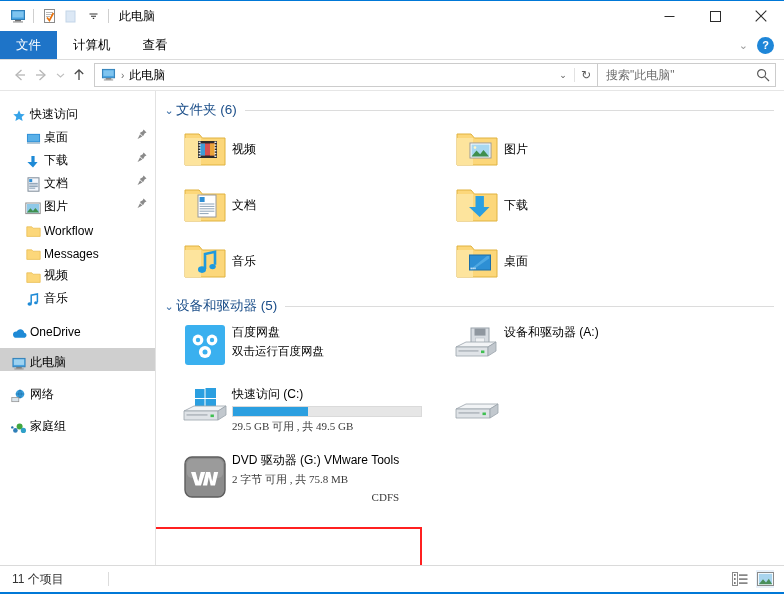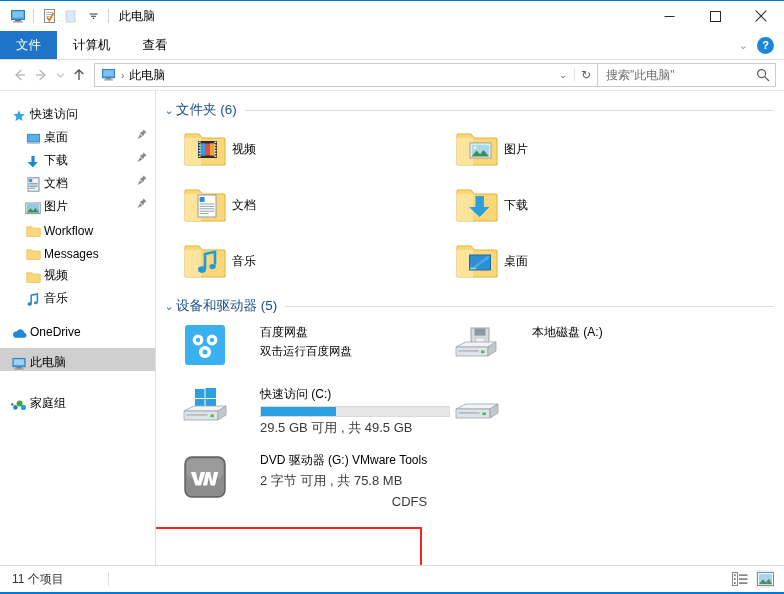--- a/index.html
+++ b/index.html
@@ -66,26 +66,26 @@
   .grp-line{flex:1;height:1px;background:#dcdcdc;margin-left:8px;margin-right:10px;}
 
   .grid{display:flex;flex-wrap:wrap;padding-left:22px;}
   .cell{width:272px;height:56px;display:flex;align-items:center;}
   .cell .ic{width:54px;flex:0 0 54px;display:flex;align-items:center;justify-content:center;}
   .cell .tx{display:flex;flex-direction:column;justify-content:center;}
   .itemname{font-size:12px;color:#000;white-space:nowrap;}
   .itemsub{font-size:11.5px;color:#000;white-space:nowrap;}
   .bar{width:190px;height:11px;background:#e6e6e6;border:1px solid #dadada;margin:3px 0 2px 0;box-sizing:border-box;}
   .bar > i{display:block;height:100%;background:#2b9fe0;}
-  .cap{font-size:13px;color:#3a3a3a;white-space:nowrap;}
+  .cap{font-size:11px;color:#3a3a3a;white-space:nowrap;font-family:Liberation Serif, serif;}
 
   .drives{display:flex;flex-wrap:wrap;padding-left:22px;}
   .dcell{width:272px;height:58px;display:flex;align-items:flex-start;padding-top:4px;}
   .dcell .ic{width:54px;flex:0 0 54px;display:flex;align-items:center;justify-content:center;height:48px;}
-  .dcell .tx{display:flex;flex-direction:column;padding-top:3px;margin-left:28px;}
+  .dcell .tx{display:flex;flex-direction:column;padding-top:3px;}
   .highlight{position:absolute;left:156px;top:442px;width:270px;height:78px;border:2px solid #ff2020;box-sizing:border-box;pointer-events:none;}
 
   
   .status{height:26px;flex:0 0 26px;border-top:1px solid #dadada;display:flex;align-items:center;background:#fff;position:relative;gap:32px;}
   .status-txt{font-size:12px;color:#333;padding-left:12px;}
   .status-sep{width:1px;height:14px;background:#dcdcdc;margin-left:12px;}
   .viewbtns{position:absolute;right:10px;top:0;height:26px;display:flex;align-items:center;gap:7px;}
   .vbtn{width:18px;height:18px;display:flex;align-items:center;justify-content:center;}
   .vbtn.sel{background:#e8f1fa;}
   .bottomline{height:2px;background:#0078d7;flex:0 0 2px;}
@@ -344,20 +344,30 @@
             <rect x="2.5" y="2.5" width="11" height="6" fill="#9ed2f0"></rect>
             <rect x="5" y="11" width="6" height="1.3" fill="#6b6b6b"></rect>
             <rect x="3" y="12.3" width="10" height="1" fill="#8a8a8a"></rect>
           </svg>
         </span>
         <span class="nlbl">此电脑</span>
       </div>
 
       <div class="navgap"></div>
 
+      <div class="navitem indent0">
+        <span class="nico">
+          <svg width="16" height="14" viewBox="0 0 16 14">
+              <circle cx="9" cy="5" r="4.3" fill="#3aa0dd"></circle>
+              <path d="M4.8 5h8.4M9 0.8c1.7 1.8 1.7 6.6 0 8.4M9 0.8c-1.7 1.8-1.7 6.6 0 8.4" stroke="#1c6fa8" stroke-width="0.7" fill="none"></path>
+              <rect x="0.8" y="8.5" width="7" height="4.2" fill="#dbe4ea" stroke="#8a8a8a" stroke-width="0.7"></rect>
+            </svg>
+        </span>
+        <span class="nlbl">网络</span>
+      </div>
 
       <div class="navgap"></div>
 
       <div class="navitem indent0">
         <span class="nico">
           <svg width="16" height="13" viewBox="0 0 16 13">
               <circle cx="8.6" cy="4.5" r="3" fill="#41a63f"></circle>
               <circle cx="12.4" cy="8.4" r="2.6" fill="#2fa0c8"></circle>
               <circle cx="4.4" cy="8.4" r="2.3" fill="#2f7fb8"></circle>
               <circle cx="1.3" cy="5.4" r="1.2" fill="#1e6fa8"></circle>
@@ -525,21 +535,21 @@
               <rect x="20.5" y="1.6" width="11" height="7" fill="#8f979f"></rect>
               <rect x="21.5" y="11" width="9" height="6.6" fill="#f0f2f4" stroke="#b4bcc4" stroke-width="0.6"></rect>
               <path d="M2 20l10-5h30l-8 5z" fill="#f2f4f6" stroke="#9aa3ab" stroke-width="0.8"></path>
               <path d="M2 20h32v9H2z" fill="#dfe3e7" stroke="#9aa3ab" stroke-width="0.8"></path>
               <path d="M34 20l8-5v9l-8 5z" fill="#c2c8ce" stroke="#9aa3ab" stroke-width="0.8"></path>
               <rect x="4.5" y="23" width="20" height="1.8" fill="#b6bcc2"></rect>
               <rect x="27" y="23.5" width="3.4" height="2.6" fill="#3fbf50"></rect>
             </svg>
           </span>
           <span class="tx">
-            <span class="itemname">本地磁盘 (A:)</span>
+            <span class="itemname">设备和驱动器 (A:)</span>
           </span>
         </div>
 
         <div class="dcell">
           <span class="ic">
             <svg width="46" height="40" viewBox="0 0 46 40">
               <g>
                 <rect x="13" y="2" width="9.5" height="9" fill="#2b9fe0"></rect>
                 <rect x="23.5" y="1" width="10.5" height="10" fill="#2b9fe0"></rect>
                 <rect x="13" y="12" width="9.5" height="9" fill="#2b9fe0"></rect>

